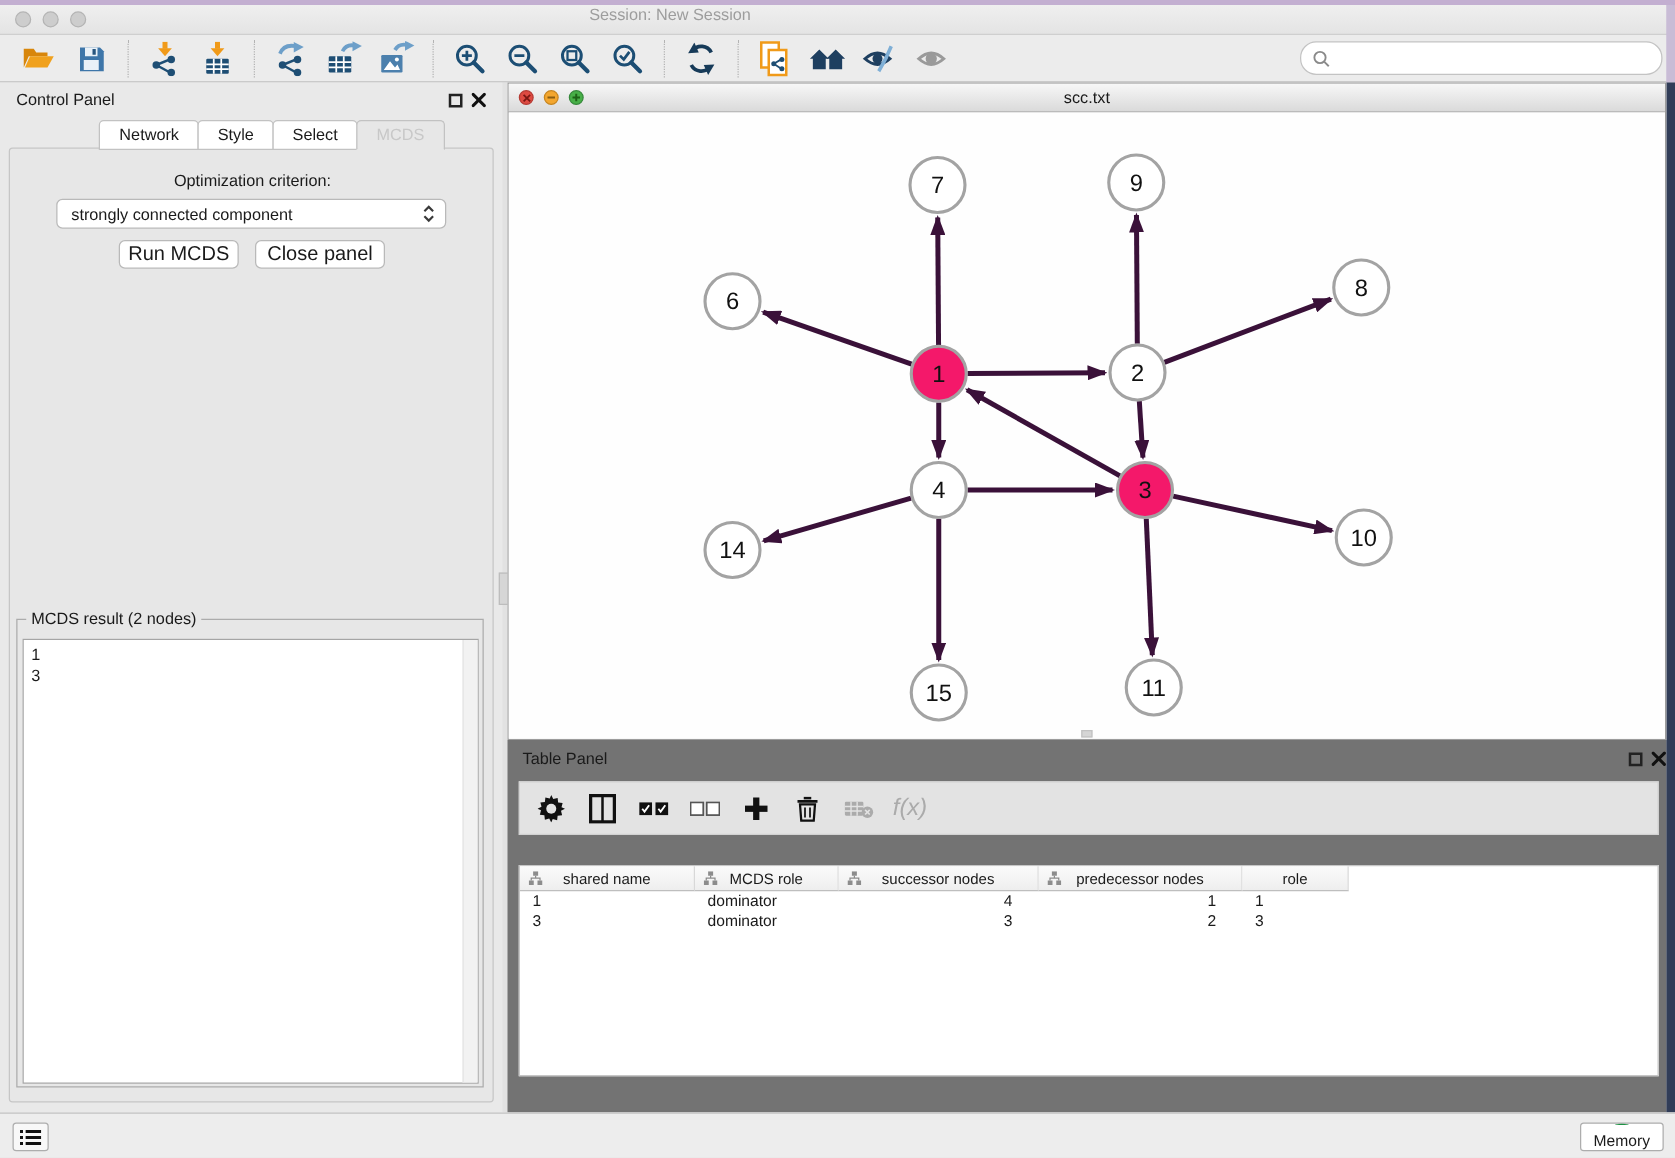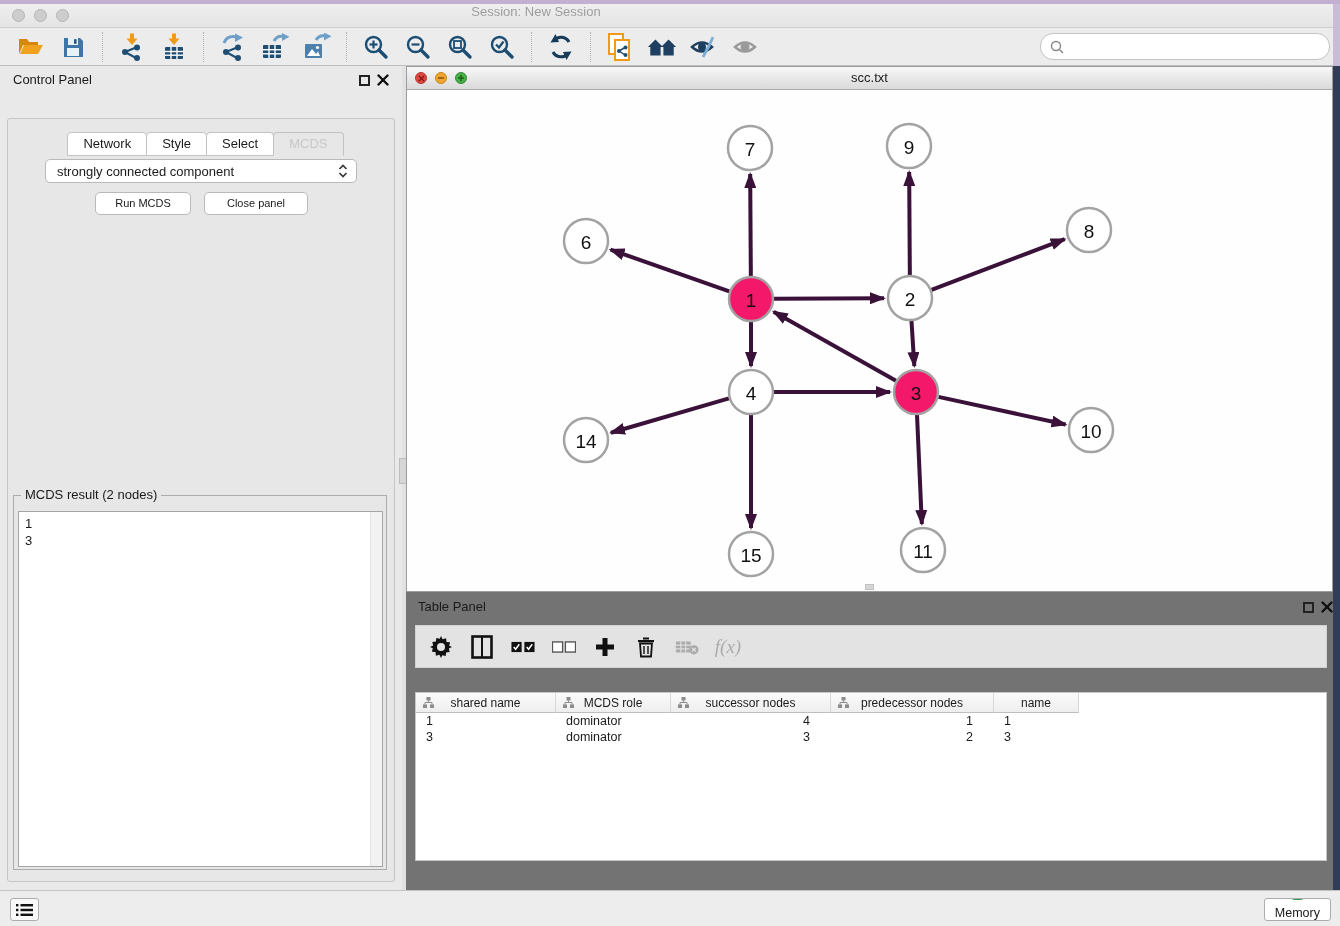--- a/index.html
+++ b/index.html
@@ -22,28 +22,28 @@
 
   
   #desktop-right-top { left:1333px; top:4px; width:7px; height:62px; background:#C9BCD6; }
   #desktop-right { left:1333px; top:66px; width:7px; height:824px; background:#313D58; }
 
   
   #control-panel { left:0; top:66px; width:402px; height:824px; background:#E9E9E9; }
   #cp-title { left:13px; top:6px; font-size:13px; }
   .panel-float-btn { width:11px; height:11px; border:2px solid #222; }
   .x-icon line { stroke:#111; stroke-width:2.4; stroke-linecap:round; }
-  #cp-tabs { left:4px; top:30px; width:402px; display:flex; justify-content:center;margin-top:36px; }
+  #cp-tabs { left:16px; top:30px; width:402px; display:flex; justify-content:center; }
   .tab { background:#FFFFFF; border:1px solid #C2C2C2; border-radius:4px 4px 0 0; padding:3px 15px 4px; font-size:13px; margin-right:-1px; position:relative; z-index:2; }
   .tab.selected-dim { background:#E7E7E7; color:#C8C8C8; border-bottom:1px solid #E7E7E7; }
   #cp-content { left:7px; top:52px; width:388px; height:764px; background:#E7E7E7; border:1px solid #C6C6C6; border-radius:3px; }
   #opt-label { left:0; top:18px; width:388px; text-align:center; font-size:13px; }
   #opt-select { left:37px; top:40px; width:312px; height:24px; background:#FFFFFF; border:1px solid #B9B9B9; border-radius:5px; display:flex; align-items:center; padding:0 8px 0 11px; font-size:13px; position:absolute; }
   #opt-select .sel-text { flex:1; }
-  .btn { background:#FFFFFF; border:1px solid #B9B9B9; border-radius:5px; font-size:11px; text-align:center; line-height:21px; height:23px; position:absolute; }
+  .btn { background:#FFFFFF; border:1px solid #B9B9B9; border-radius:5px; font-size:16px; text-align:center; line-height:21px; height:23px; position:absolute; }
   #run-btn { left:87px; top:73px; width:96px; }
   #closepanel-btn { left:196px; top:73px; width:104px; }
   #result-group { left:5px; top:376px; width:374px; height:375px; border:1px solid #ACACAC; position:absolute; }
   #result-label { left:7px; top:-9px; background:#E7E7E7; padding:0 4px; font-size:13px; position:absolute; }
   #result-box { left:4px; top:15px; width:365px; height:356px; background:#FFFFFF; border:1px solid #A5A5A5; position:absolute; }
   #result-text { left:6px; top:3px; font-size:13px; line-height:17px; white-space:pre; position:absolute; }
   #result-scroll { right:0; top:0; width:12px; height:100%; background:#F2F2F2; border-left:1px solid #E3E3E3; position:absolute; }
 
   
   #v-divider { left:402px; top:66px; width:4px; height:824px; background:#E2E2E2; }
@@ -56,21 +56,21 @@
   #net-title { left:0; top:3px; width:100%; text-align:center; font-size:13px; color:#1A1A1A; }
   #net-canvas { left:0; top:23px; width:925px; height:501px; background:#FEFEFE; }
   #graph-svg { width:100%; height:100%; display:block; }
   #canvas-handle { left:458px; bottom:1px; width:9px; height:6px; background:#D5D5D5; border:1px solid #C2C2C2; position:absolute; }
 
   
   #table-panel { left:406px; top:592px; width:927px; height:298px; background:#737373; }
   #tp-title { left:12px; top:7px; font-size:13px; }
   #tp-toolbar { left:9px; top:33px; width:912px; height:43px; background:#E3E3E3; border:1px solid #D2D2D2; display:flex; align-items:center; padding-left:13px; position:absolute; }
   .tp-icon { display:flex; align-items:center; justify-content:center; margin-right:17px; width:24px; height:26px; }
-  .fx { font-family:Liberation Serif, serif; font-style:italic; font-size:19px; color:#ABABAB; }
+  .fx { font-family:Liberation Sans, sans-serif; font-style:italic; font-size:19px; color:#ABABAB; }
   #data-table { left:9px; top:84px; width:912px; height:169px; background:#FFFFFF; border:1px solid #C6C6C6; position:absolute; overflow:hidden;margin-top:16px; }
   #thead { display:flex; height:20px; }
   .th { background:linear-gradient(#FBFBFB,#EEEEEE); border-right:1px solid #D8D8D8; border-bottom:1px solid #BEBEBE; display:flex; align-items:center; justify-content:center; font-size:12px; position:relative; }
   .th .hicon { position:absolute; left:7px; top:4px; }
   .trow { display:flex; height:16px; font-size:12.5px; }
   .td { padding-top:1px; }
   .td.l { text-align:left; padding-left:10px; }
   .td.r { text-align:right; padding-right:21px; }
   .c0{width:140px}.c1{width:115px}.c2{width:160px}.c3{width:163px}.c4{width:85px}
   #tp-tabs { left:0; top:266px; width:927px; display:flex; justify-content:center; position:absolute; }
@@ -271,20 +271,21 @@
     </svg>
 
   <div id="cp-tabs" class="abs">
     <div class="tab">Network</div>
     <div class="tab">Style</div>
     <div class="tab">Select</div>
     <div class="tab selected-dim">MCDS</div>
   </div>
 
   <div id="cp-content" class="abs">
+    <div id="opt-label" class="abs">Optimization criterion:</div>
     <div id="opt-select">
       <span class="sel-text">strongly connected component</span>
       <svg width="10" height="16" viewBox="0 0 10 16">
           <polyline points="1.5,6 5,2.5 8.5,6" fill="none" stroke="#3A3A3A" stroke-width="1.7"></polyline>
           <polyline points="1.5,10 5,13.5 8.5,10" fill="none" stroke="#3A3A3A" stroke-width="1.7"></polyline>
         </svg>
     </div>
     <div id="run-btn" class="btn">Run MCDS</div>
     <div id="closepanel-btn" class="btn">Close panel</div>
 
@@ -488,21 +489,21 @@
               <g fill="#8C8C8C">
                 <rect x="3.5" y="0" width="4" height="3.6"></rect>
                 <rect x="0" y="7.4" width="4" height="3.6"></rect>
                 <rect x="7" y="7.4" width="4" height="3.6"></rect>
               </g>
               <path d="M5.5 3.6 V5.5 M2 7.4 V5.5 H9 V7.4" stroke="#8C8C8C" fill="none"></path>
             </svg></span>
           <span>predecessor nodes</span>
         </div>
       <div class="th c4">
-          <span>name</span>
+          <span>role</span>
         </div>
     </div>
     <div class="trow">
       <div class="td l c0">1</div>
       <div class="td l c1">dominator</div>
       <div class="td r c2">4</div>
       <div class="td r c3">1</div>
       <div class="td l c4">1</div>
     </div>
     <div class="trow">

